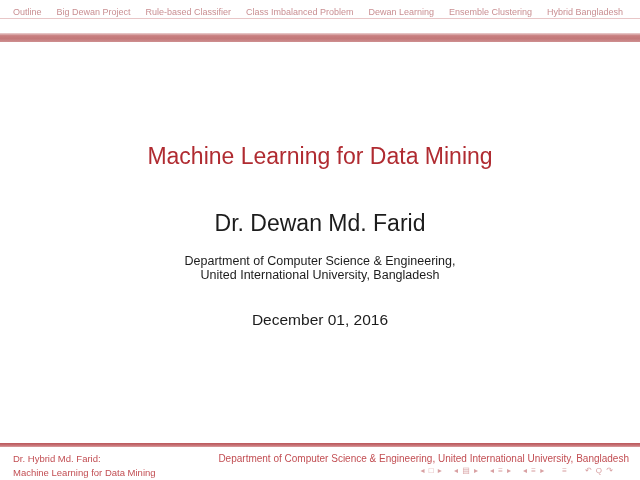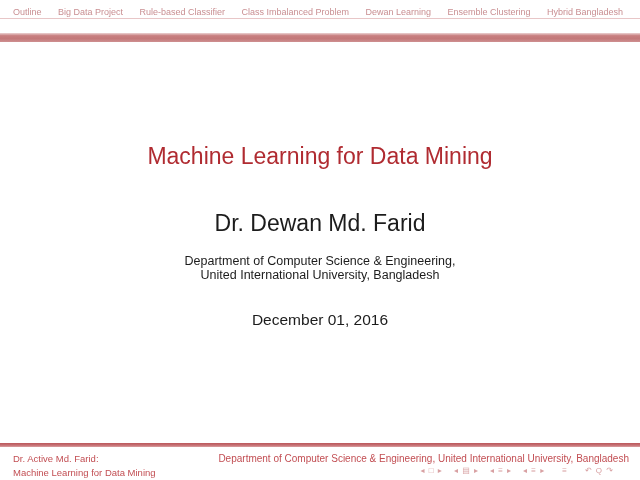--- a/index.html
+++ b/index.html
@@ -55,41 +55,41 @@
   .navsymbols .grp.first { margin-left:0; }
   .navsymbols .grp.wide { margin-left:17px; }
 </style>
 </head>
 <body>
 
 <div class="slide">
 
   <div class="topnav">
     <span>Outline</span>
-    <span>Big Data Project</span>
+    <span>Big Dewan Project</span>
     <span>Rule-based Classifier</span>
     <span>Class Imbalanced Problem</span>
     <span>Dewan Learning</span>
     <span>Ensemble Clustering</span>
     <span>Hybrid Bangladesh</span>
   </div>
   <div class="topnav-rule"></div>
   <div class="headbar"></div>
 
   <div class="centerline title">Machine Learning for Data Mining</div>
   <div class="centerline author">Dr. Dewan Md. Farid</div>
   <div class="centerline institute">
     <div>Department of Computer Science &amp; Engineering,</div>
     <div>United International University, Bangladesh</div>
   </div>
   <div class="centerline date">December 01, 2016</div>
 
   <div class="footsep"></div>
   <div class="footer-left">
-    <div>Dr. Active Md. Farid:</div>
+    <div>Dr. Hybrid Md. Farid:</div>
     <div>Machine Learning for Data Mining</div>
   </div>
   <div class="footer-right">Department of Computer Science &amp; Engineering, United International University, Bangladesh</div>
 
   <div class="navsymbols">
     <span class="grp first">◂ □ ▸</span>
     <span class="grp">◂ ▤ ▸</span>
     <span class="grp">◂ ≡ ▸</span>
     <span class="grp">◂ ≡ ▸</span>
     <span class="grp wide">≡</span>

